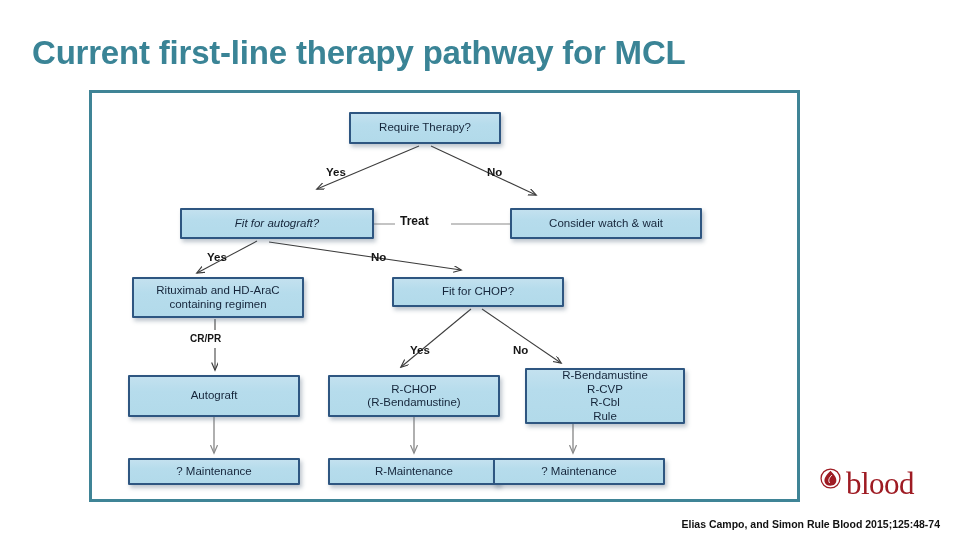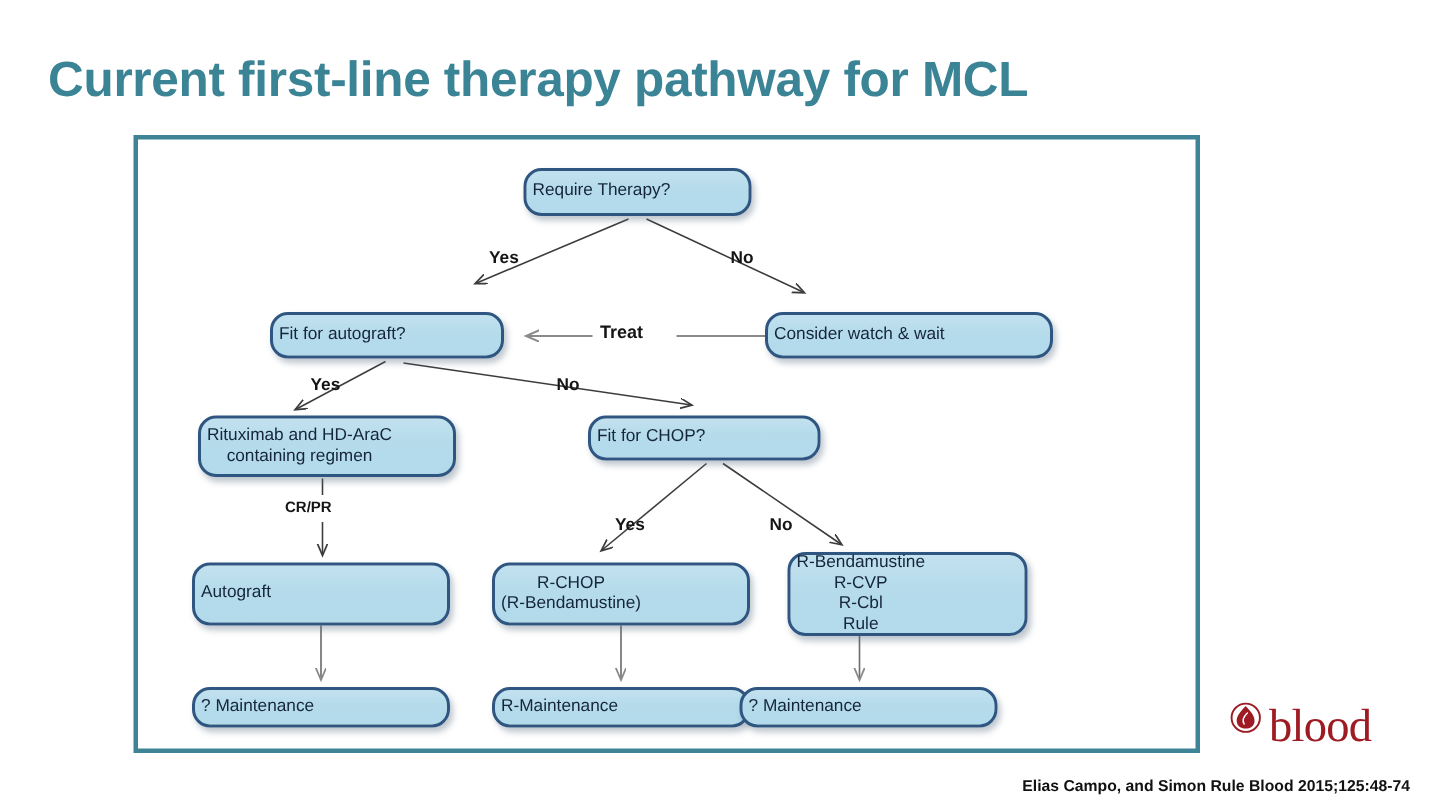--- a/index.html
+++ b/index.html
@@ -63,41 +63,41 @@
     width: 711px;
     height: 412px;
     pointer-events: none;
   }
 
   
   .node {
     position: absolute;
     box-sizing: border-box;
     border: 2.5px solid #2e5681;
-    border-radius: 12px;
+    border-radius: 1px;
     background: linear-gradient(to bottom, #c3e1ef 0%, #b6dcec 38%, #b2daea 100%);
     box-shadow: 2px 3px 4px rgba(90,110,130,0.40);
     display: flex;
     align-items: center;
-    justify-content: flex-start;
+    justify-content: center;
     text-align: center;
     color: #15253a;
     font-size: 11.5px;
     line-height: 13.5px;
     font-weight: 500;
     padding: 2px 4px;
   }
   .node .line { display: block; }
 
   
   #node-require-therapy   { left: 260px; top: 22px;  width: 152px; height: 32px; }
-  #node-fit-autograft     { left: 91px;  top: 118px; width: 156px; height: 31px; }
+  #node-fit-autograft     { left: 91px;  top: 118px; width: 194px; height: 31px; font-style: italic; }
   #node-watch-wait        { left: 421px; top: 118px; width: 192px; height: 31px; }
   #node-rituximab         { left: 43px;  top: 187px; width: 172px; height: 41px; }
-  #node-fit-chop          { left: 303px; top: 187px; width: 155px; height: 30px; }
+  #node-fit-chop          { left: 303px; top: 187px; width: 172px; height: 30px; }
   #node-autograft         { left: 39px;  top: 285px; width: 172px; height: 42px; }
   #node-rchop             { left: 239px; top: 285px; width: 172px; height: 42px; }
   #node-rbenda            { left: 404px; top: 278px; width: 160px; height: 56px; font-size: 11.5px; margin-left: 32px; }
   #node-maint-1           { left: 39px;  top: 368px; width: 172px; height: 27px; }
   #node-maint-2           { left: 239px; top: 368px; width: 172px; height: 27px; }
   #node-maint-3           { left: 404px; top: 368px; width: 172px; height: 27px; }
 
   
   .edge-label {
     position: absolute;

